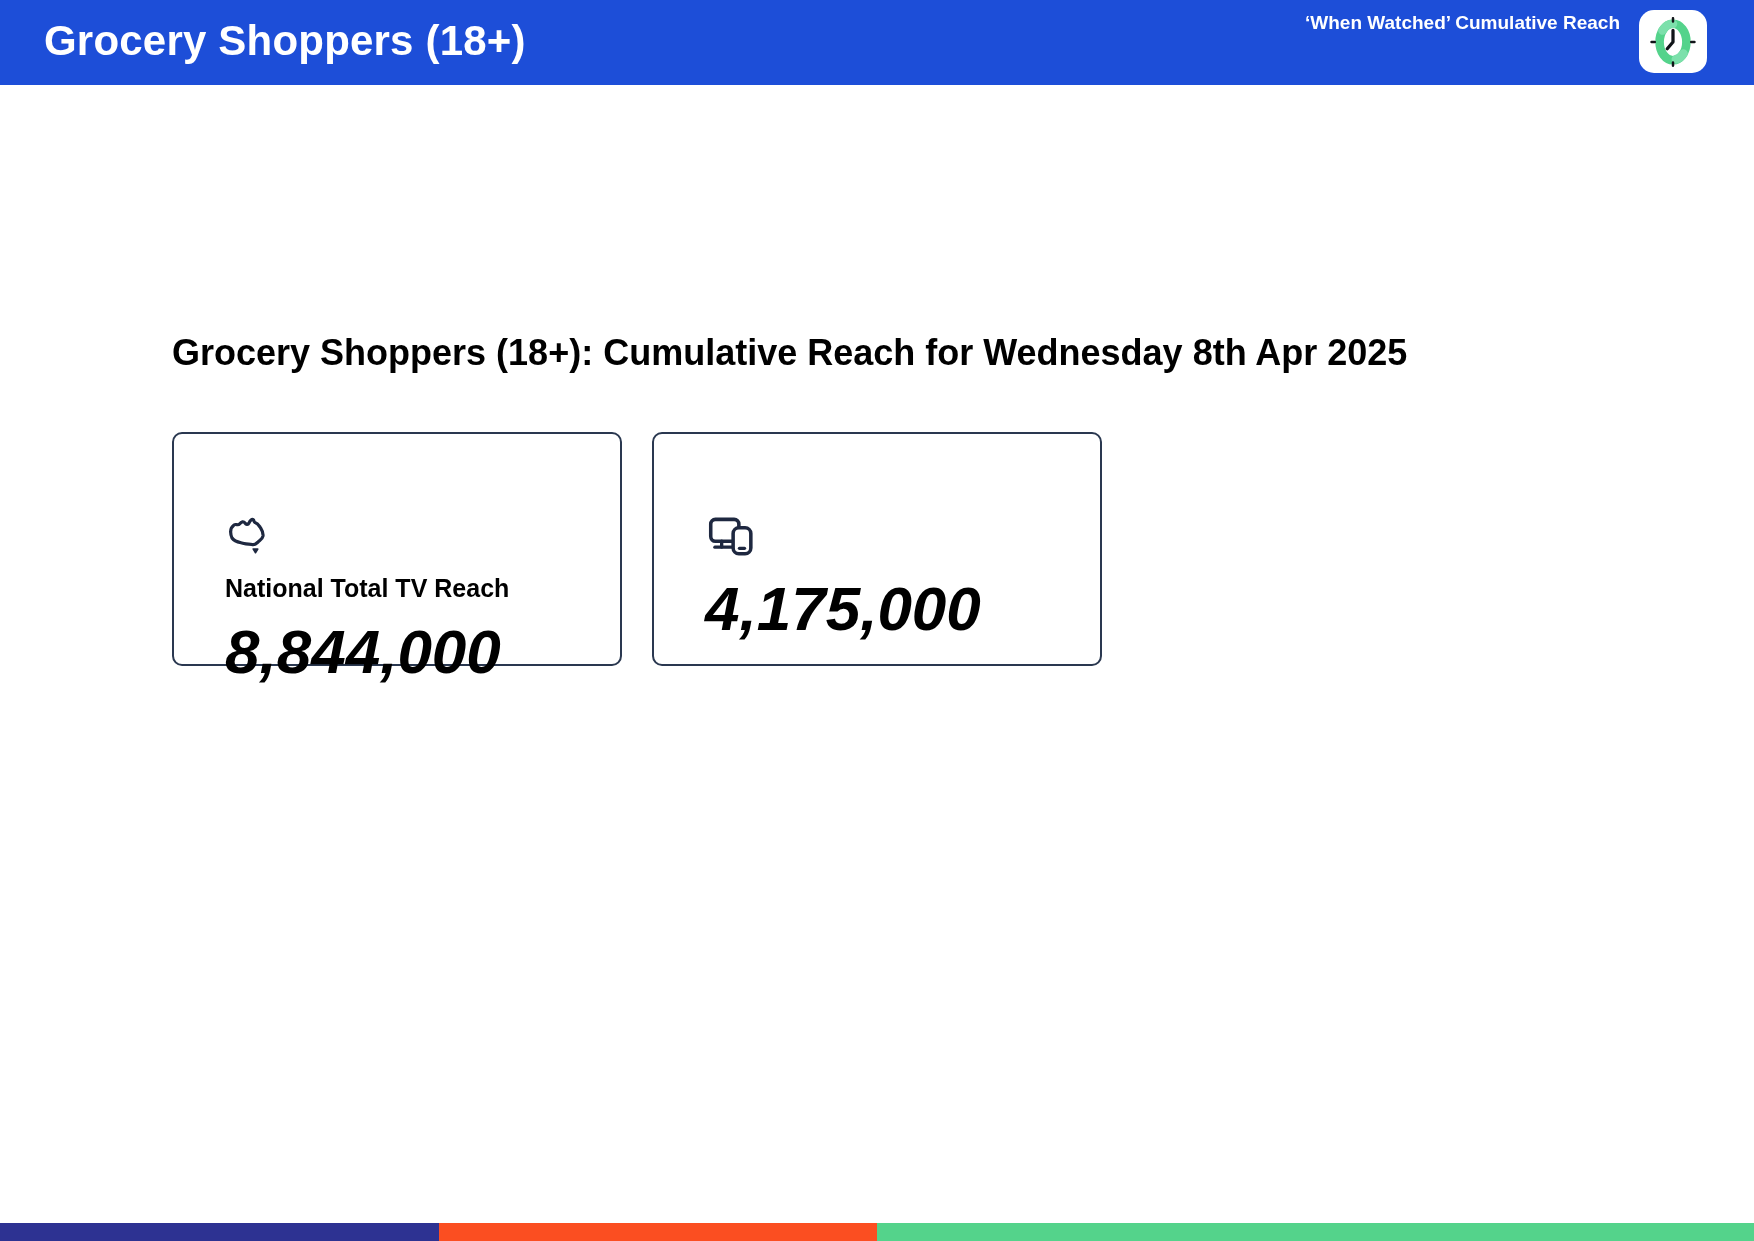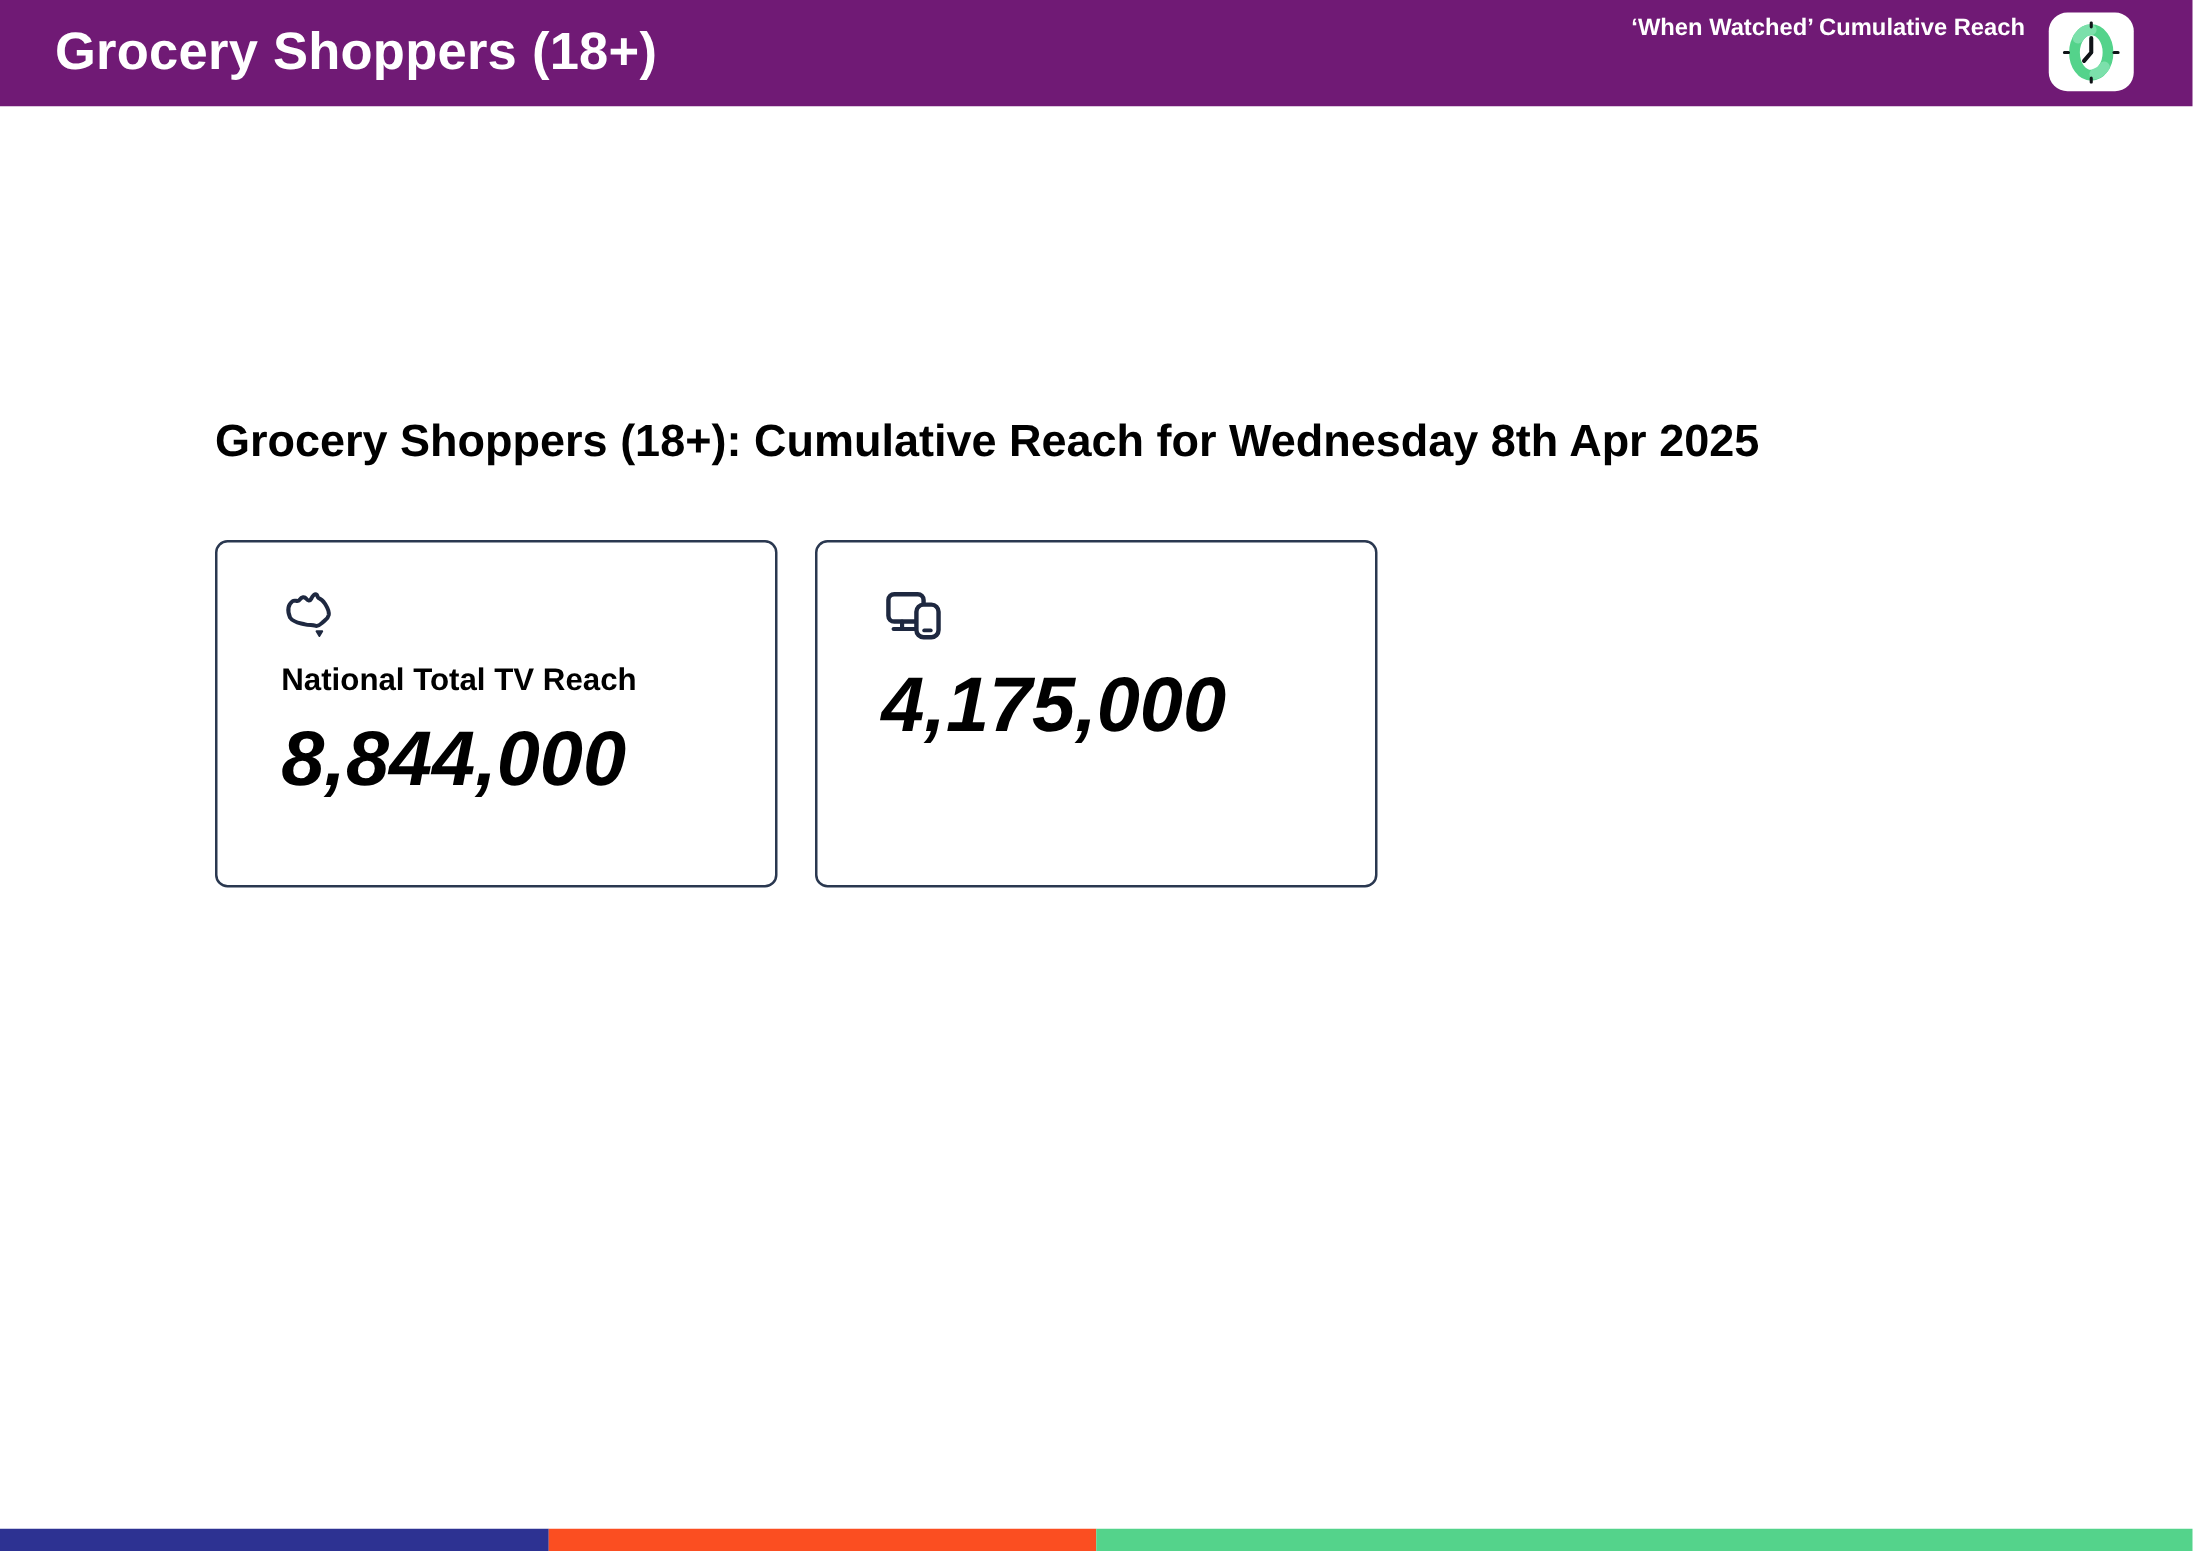--- a/index.html
+++ b/index.html
@@ -65,25 +65,25 @@
   
   .cards-row {
     position: absolute;
     left: 172px;
     top: 432px;
     display: flex;
     gap: 30px;
   }
   .metric-card {
     width: 450px;
-    height: 278px;
+    height: 234px;
     background: #ffffff;
     border: 2px solid #2a3850;
     border-radius: 10px;
-    padding: 32px 0 0 51px;
+    padding: 76px 0 0 51px;
   }
   .card-icon {
     width: 50px;
     height: 50px;
     display: block;
   }
   .card-label {
     margin-top: 14px;
     font-size: 25px;
     font-weight: bold;
@@ -107,21 +107,21 @@
     height: 18px;
     display: flex;
   }
   .footer-seg { height: 100%; }
 
   svg { display: block; }
 </style>
 </head>
 <body>
 
-<div class="app-header" style="background: #701a75;">
+<div class="app-header" style="background: #1d4ed8;">
   <div class="app-title">Grocery Shoppers (18+)</div>
   <div class="header-right-label">‘When Watched’ Cumulative Reach</div>
   <div class="clock-badge">
     <span>
       <svg width="46" height="50" viewBox="0 0 48 52">
         <ellipse cx="24" cy="26" rx="14" ry="19" fill="#ffffff" stroke="#54d38b" stroke-width="9"></ellipse>
         <path d="M13,14 A 14 19 0 0 1 24,7" fill="none" stroke="#7ce0ab" stroke-width="9" stroke-linecap="round"></path>
         <path d="M35,38 A 14 19 0 0 1 27,44" fill="none" stroke="#7ce0ab" stroke-width="9" stroke-linecap="round"></path>
         <path d="M24,26 L24,14 M24,26 L18,33" fill="none" stroke="#101418" stroke-width="3.4" stroke-linecap="round"></path>
         <path d="M24,1.2 L24,4.6 M24,47.4 L24,50.8 M1.6,26 L5,26 M43,26 L46.4,26" stroke="#101418" stroke-width="2.6" stroke-linecap="round"></path>

